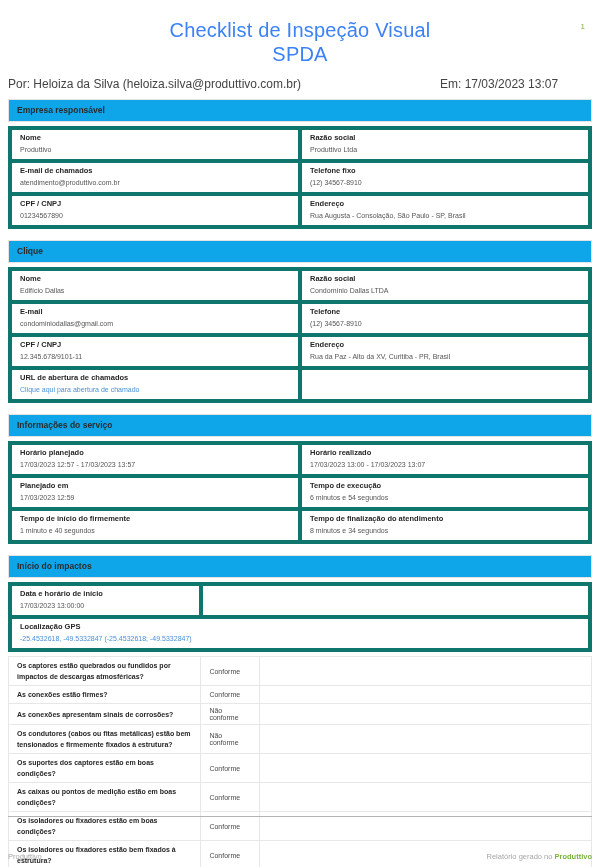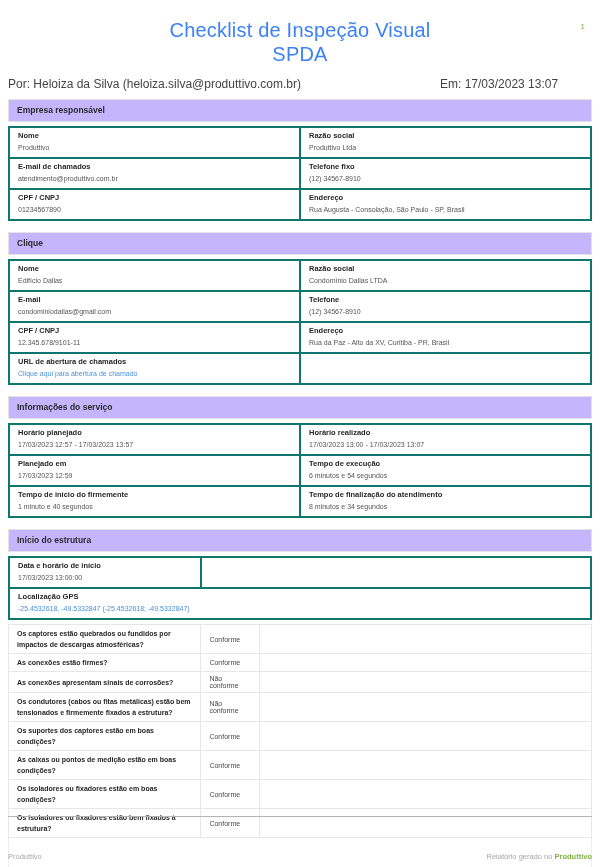--- a/index.html
+++ b/index.html
@@ -8,25 +8,25 @@
     font-family:"Liberation Sans","DejaVu Sans",sans-serif;
     background:#ffffff; color:#333; position:relative; overflow:hidden;
   }
   .page { position:absolute; inset:0; padding:0 8px; }
   .page-number { position:absolute; top:22px; right:15px; font-size:8px; color:#7cb342; }
   .title { text-align:center; margin-top:18px; font-size:20px; line-height:24px; color:#3b82f6; font-weight:400; letter-spacing:.2px; }
   .meta { position:relative; margin-top:11px; height:11px; font-size:12px; color:#444; }
   .meta-em { position:absolute; left:390px; top:0;padding-left:42px; }
 
   .section-bar {
-    margin-top:11px; background:#c4b5fd; border:1px solid #e3e3e3;
+    margin-top:11px; background:#0ea5e9; border:1px solid #e3e3e3;
     padding:5px 8px 6px; font-size:8.5px; font-weight:bold; color:#2b2b2b;
   }
   table.fields { width:100%; border-collapse:collapse; margin-top:4px; }
-  table.fields td { border:2px solid #0f766e; padding:3px 8px 4px; vertical-align:top; width:50%; }
+  table.fields td { border:4px solid #0f766e; padding:3px 8px 4px; vertical-align:top; width:50%; }
   table.fields td.narrow { width:33%; }
   table.fields td.wide { width:67%; }
   .flabel { font-size:7.5px; font-weight:bold; color:#262626; line-height:10px; }
   .fvalue { font-size:7px; color:#555; line-height:10px; margin-top:2px; }
   a.link, .link { color:#4a90d9; text-decoration:none; display:block; }
 
   table.check { width:100%; border-collapse:collapse; margin-top:4px; }
   table.check td { border:1px solid #e7e7e7; vertical-align:middle; padding:3px 8px; }
   td.q { width:33%; font-size:7px; font-weight:bold; color:#262626; line-height:11px; }
   td.a { width:10%; font-size:7px; color:#484848; }
@@ -162,21 +162,21 @@
         <div class="fvalue">1 minuto e 40 segundos</div>
       </td>
       <td>
         <div class="flabel">Tempo de finalização do atendimento</div>
         <div class="fvalue">8 minutos e 34 segundos</div>
       </td>
     </tr>
   </tbody>
     </table>
 
-  <div class="section-bar">Início do estrutura</div>
+  <div class="section-bar">Início do impactos</div>
   <table class="fields">
     <tbody>
         <tr>
       <td class="narrow">
         <div class="flabel">Data e horário de início</div>
         <div class="fvalue">17/03/2023 13:00:00</div>
       </td>
       <td class="wide"></td>
     </tr>
     <tr>

